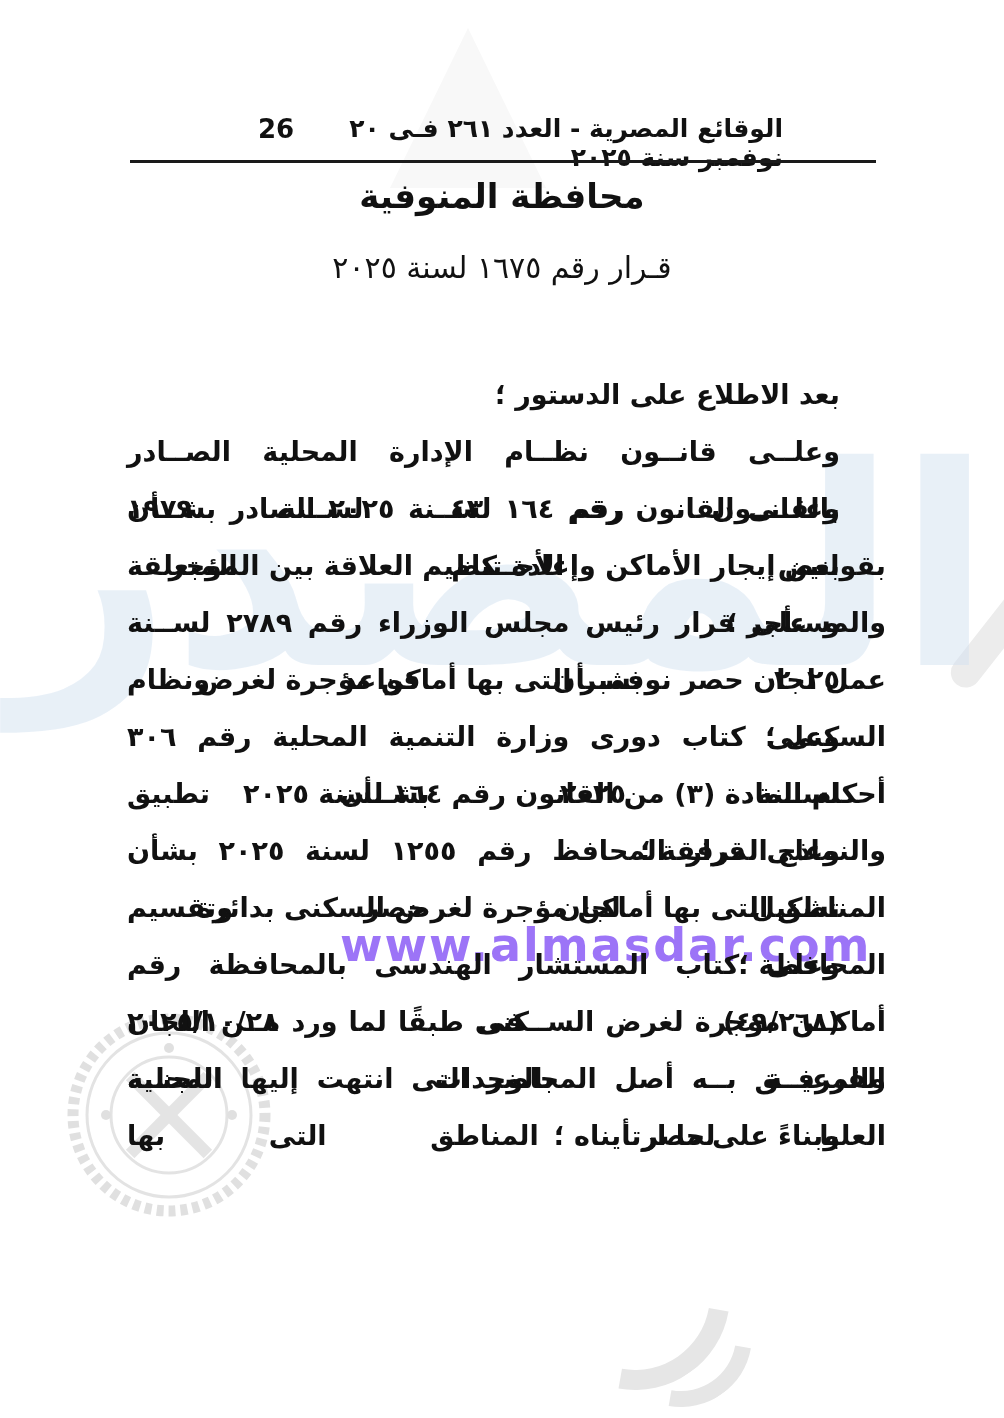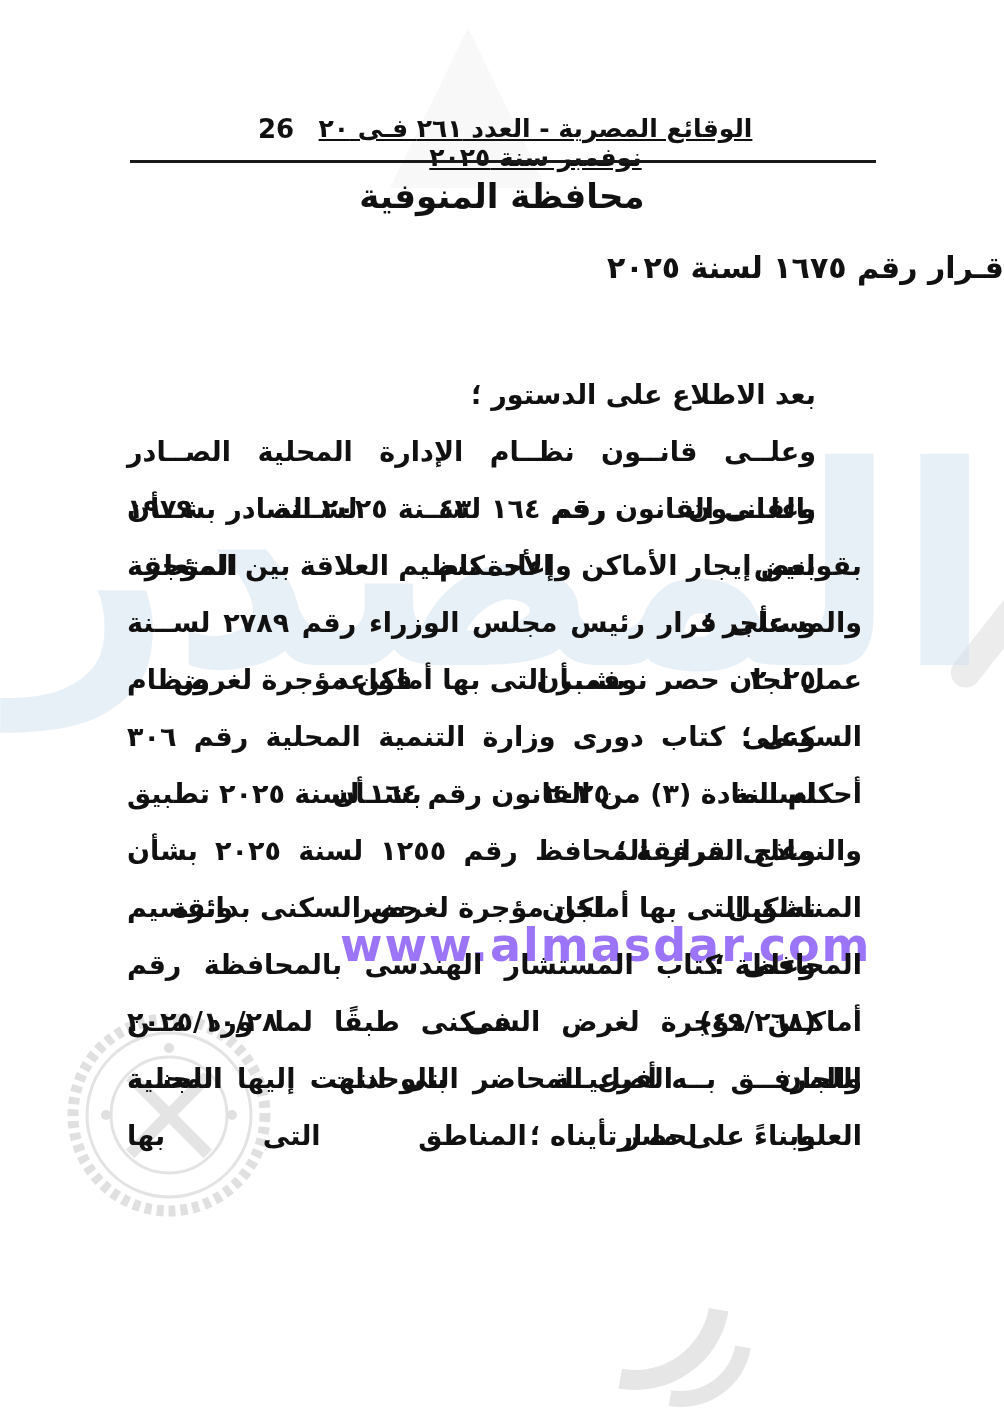--- a/index.html
+++ b/index.html
@@ -38,37 +38,37 @@
     position:absolute;width:150px;height:150px;border-radius:50%;
     border:20px solid transparent;border-bottom-color:#e6e6e6;
     transform:rotate(-35deg);
   }
   
   .content{position:absolute;z-index:1;color:#111;}
   #header{
     left:128px;right:126px;top:110px;height:46px;
     font-size:25px;font-weight:bold;
   }
-  #header .gz{position:absolute;right:95px;left:160px;text-align:center;top:4px;text-decoration:underline;}
+  #header .gz{position:absolute;right:95px;left:160px;top:4px;}
   #header .pg{position:absolute;left:130px;top:4px;font-size:26px;}
   #rule{position:absolute;left:130px;width:746px;top:160px;height:3px;background:#1a1a1a;z-index:1;}
   #gov-title{
     left:0;right:0;top:176px;text-align:center;
     font-size:34px;font-weight:bold;letter-spacing:-1px;
   }
   #decree-title{
-    left:0;right:0;top:250px;
-    font-size:30px;font-weight:bold;
+    left:0;right:0;top:250px;text-align:center;
+    font-size:30px;font-weight:normal;
   }
   #issuer{
     right:128px;left:128px;top:310px;text-align:right;
     font-size:30px;font-weight:bold;
   }
   #body{
-    left:127px;right:142px;top:366px;
+    left:127px;right:118px;top:366px;
     font-size:27px;font-weight:bold;
   }
   #body .ln{
     height:57px;line-height:57px;text-align:right;
     white-space:normal;overflow:visible;
   }
   #body .ind{padding-right:46px;}
   #body .fill{text-align:justify;text-align-last:justify;text-justify:inter-word;}
 </style>
 </head>

